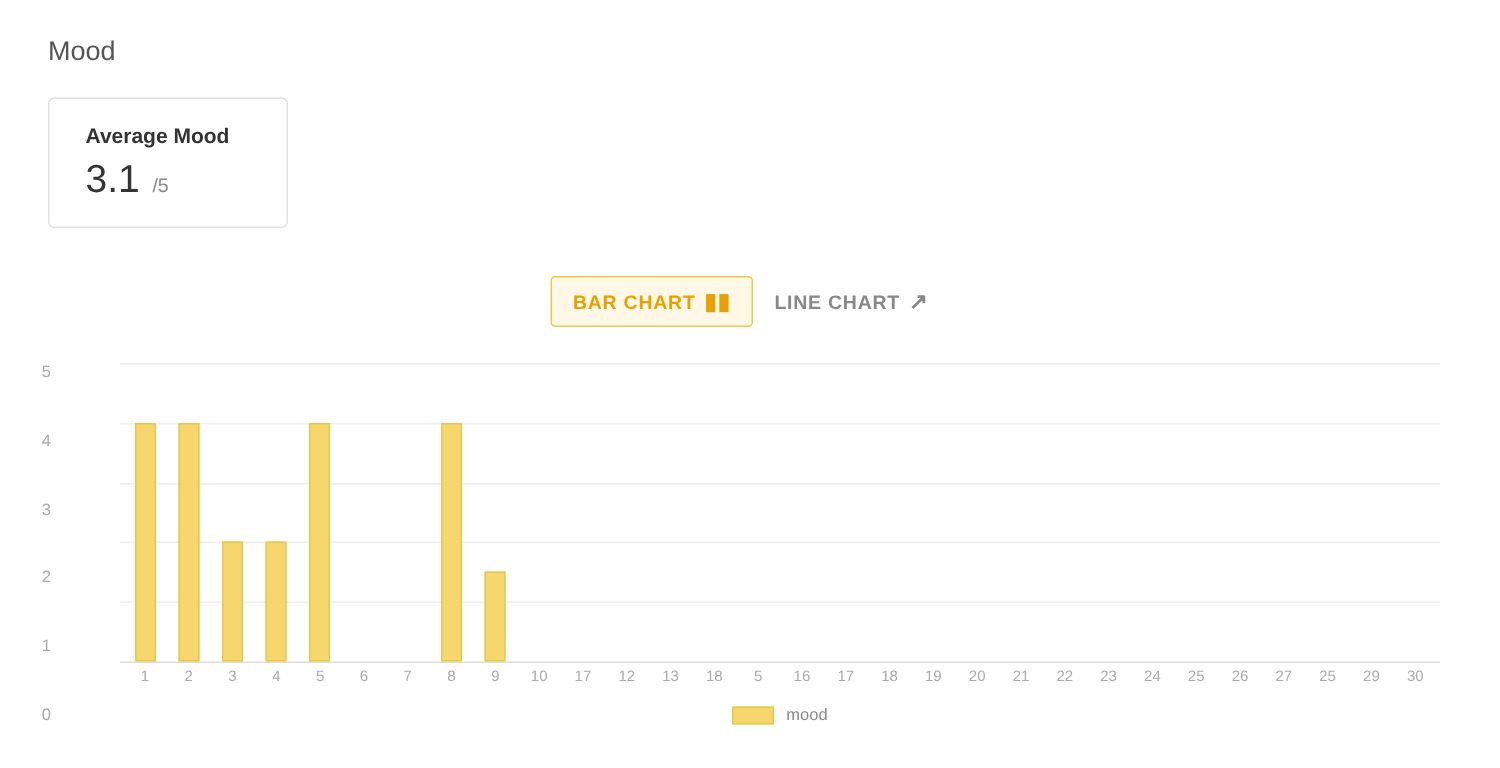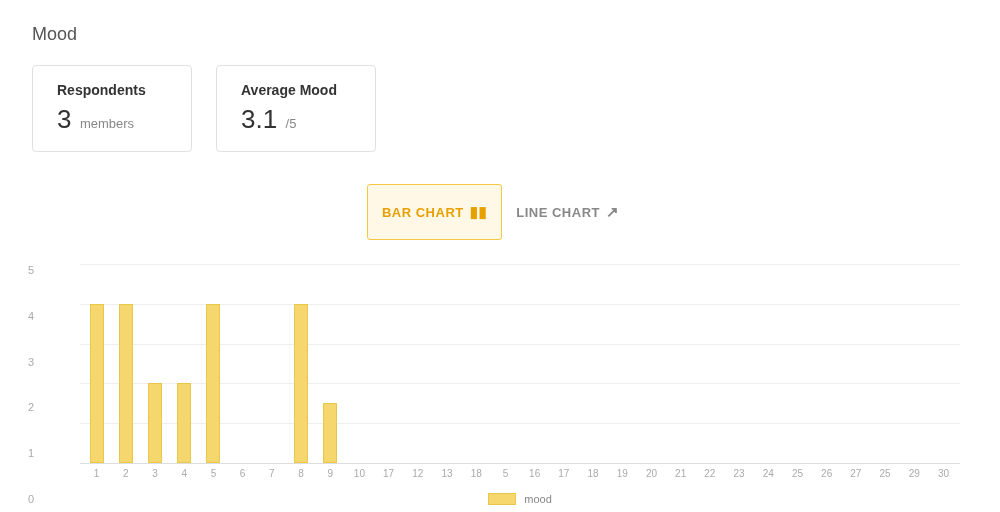--- a/index.html
+++ b/index.html
@@ -40,21 +40,21 @@
     .chart-toggle {
       display: flex;
       justify-content: center;
       gap: 0;
       margin-bottom: 24px;
     }
     .toggle-btn {
       display: flex;
       align-items: center;
       gap: 6px;
-      padding: 18px 14px;
+      padding: 7px 14px;
       font-size: 13px;
       font-weight: 600;
       letter-spacing: 0.5px;
       cursor: pointer;
       border: none;
       background: transparent;
       color: #888;
     }
     .toggle-btn.active {
       background: #fff8e6;
@@ -150,27 +150,20 @@
       font-size: 11px;
       color: #888;
     }
   </style>
 </head>
 <body>
 
 <h1 class="page-title">Mood</h1>
 
 <div class="cards-row">
-  <div class="card">
-    <div class="card-title">Respondents</div>
-    <div>
-      <span style="font-size:26px;font-weight:300;">3</span>
-      <span class="card-sub">members</span>
-    </div>
-  </div>
   <div class="card">
     <div class="card-title">Average Mood</div>
     <div>
       <span style="font-size:26px;font-weight:400;">3.1</span>
       <span class="card-sub">/5</span>
     </div>
   </div>
 </div>
 
 <div class="chart-toggle">

